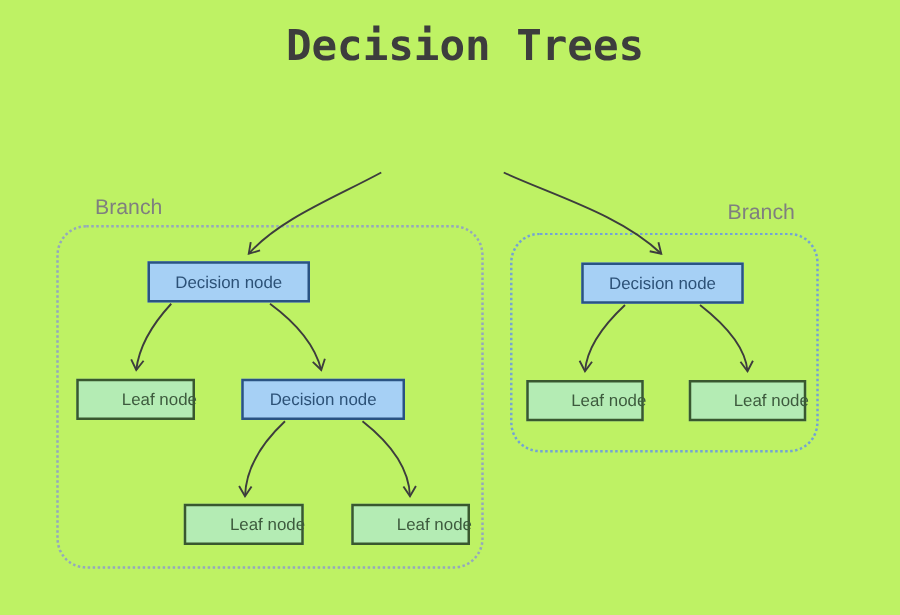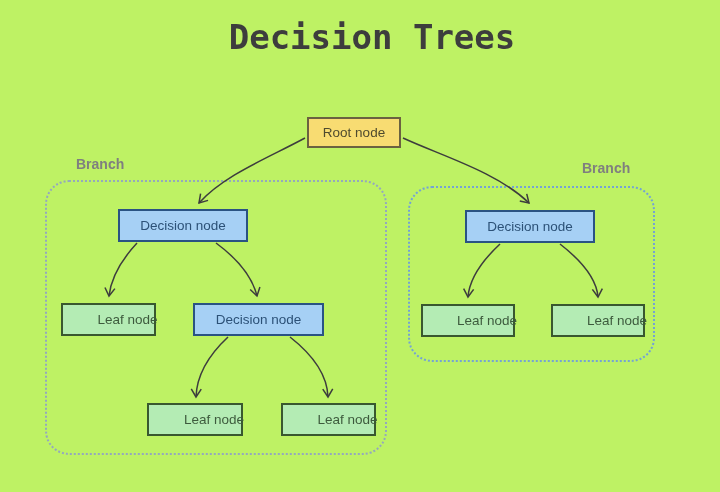--- a/index.html
+++ b/index.html
@@ -30,23 +30,22 @@
   .branch-box.left {
     left: 45px; top: 180px; width: 342px; height: 275px;
     border: 2px dotted var(--branch-left-border, #94a8bd);
   }
   .branch-box.right {
     left: 408px; top: 186px; width: 247px; height: 176px;
     border: 2px dotted var(--branch-right-border, #74a3d4);
   }
   .branch-label {
     position: absolute;
-    font-size: 14px;
+    font-size: 17px;
     color: var(--branch-label, #7f7f7f);
-    font-weight: bold;
   }
   .branch-label.left  { left: 76px;  top: 156px; }
   .branch-label.right { left: 582px; top: 160px; }
   .node {
     position: absolute;
     display: flex;
     align-items: center;
     justify-content: center;
     font-size: 13.5px;
     box-sizing: border-box;
@@ -111,21 +110,20 @@
     <path d="M 305 138 C 268 158, 224 175, 199 203" marker-end="url(#arrowhead)"></path>
     <path d="M 403 138 C 442 156, 497 172, 529 203" marker-end="url(#arrowhead)"></path>
     <path d="M 137 243 Q 112 270, 109 296" marker-end="url(#arrowhead)"></path>
     <path d="M 216 243 Q 250 268, 257 296" marker-end="url(#arrowhead)"></path>
     <path d="M 228 337 Q 197 366, 196 397" marker-end="url(#arrowhead)"></path>
     <path d="M 290 337 Q 327 366, 328 397" marker-end="url(#arrowhead)"></path>
     <path d="M 500 244 Q 470 272, 468 297" marker-end="url(#arrowhead)"></path>
     <path d="M 560 244 Q 596 272, 598 297" marker-end="url(#arrowhead)"></path>
   </svg>
 
-  <div class="node root" id="n-root">Root node</div>
   <div class="node decision" id="n-dec-left">Decision node</div>
   <div class="node leaf" id="n-leaf-l1">Leaf node</div>
   <div class="node decision" id="n-dec-left2">Decision node</div>
   <div class="node leaf" id="n-leaf-l2">Leaf node</div>
   <div class="node leaf" id="n-leaf-l3">Leaf node</div>
   <div class="node decision" id="n-dec-right">Decision node</div>
   <div class="node leaf" id="n-leaf-r1">Leaf node</div>
   <div class="node leaf" id="n-leaf-r2">Leaf node</div>
 
 </div>

